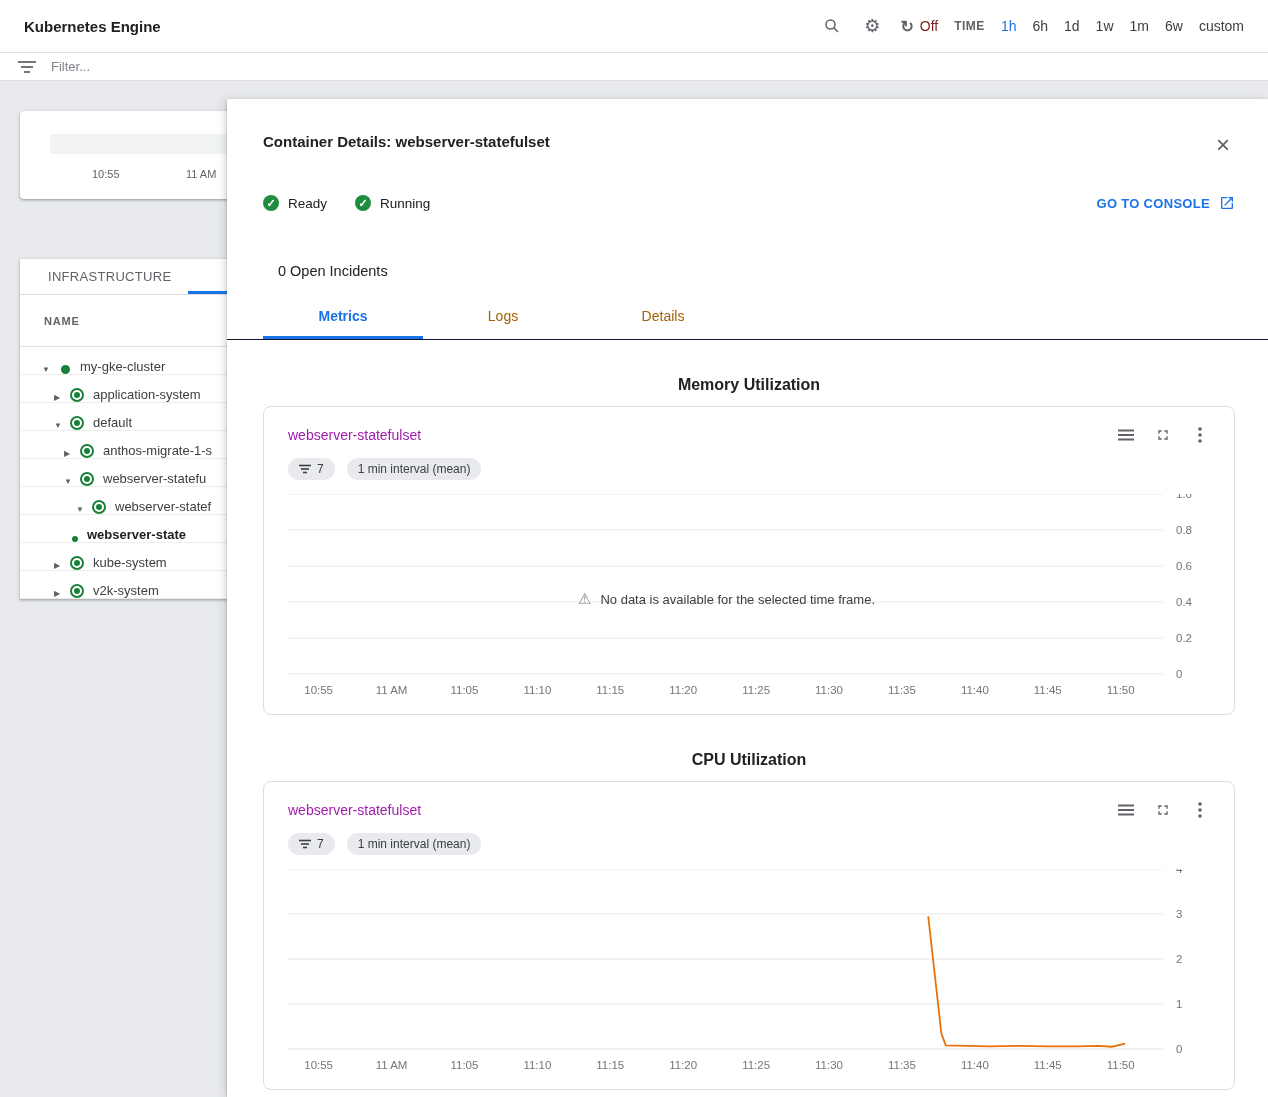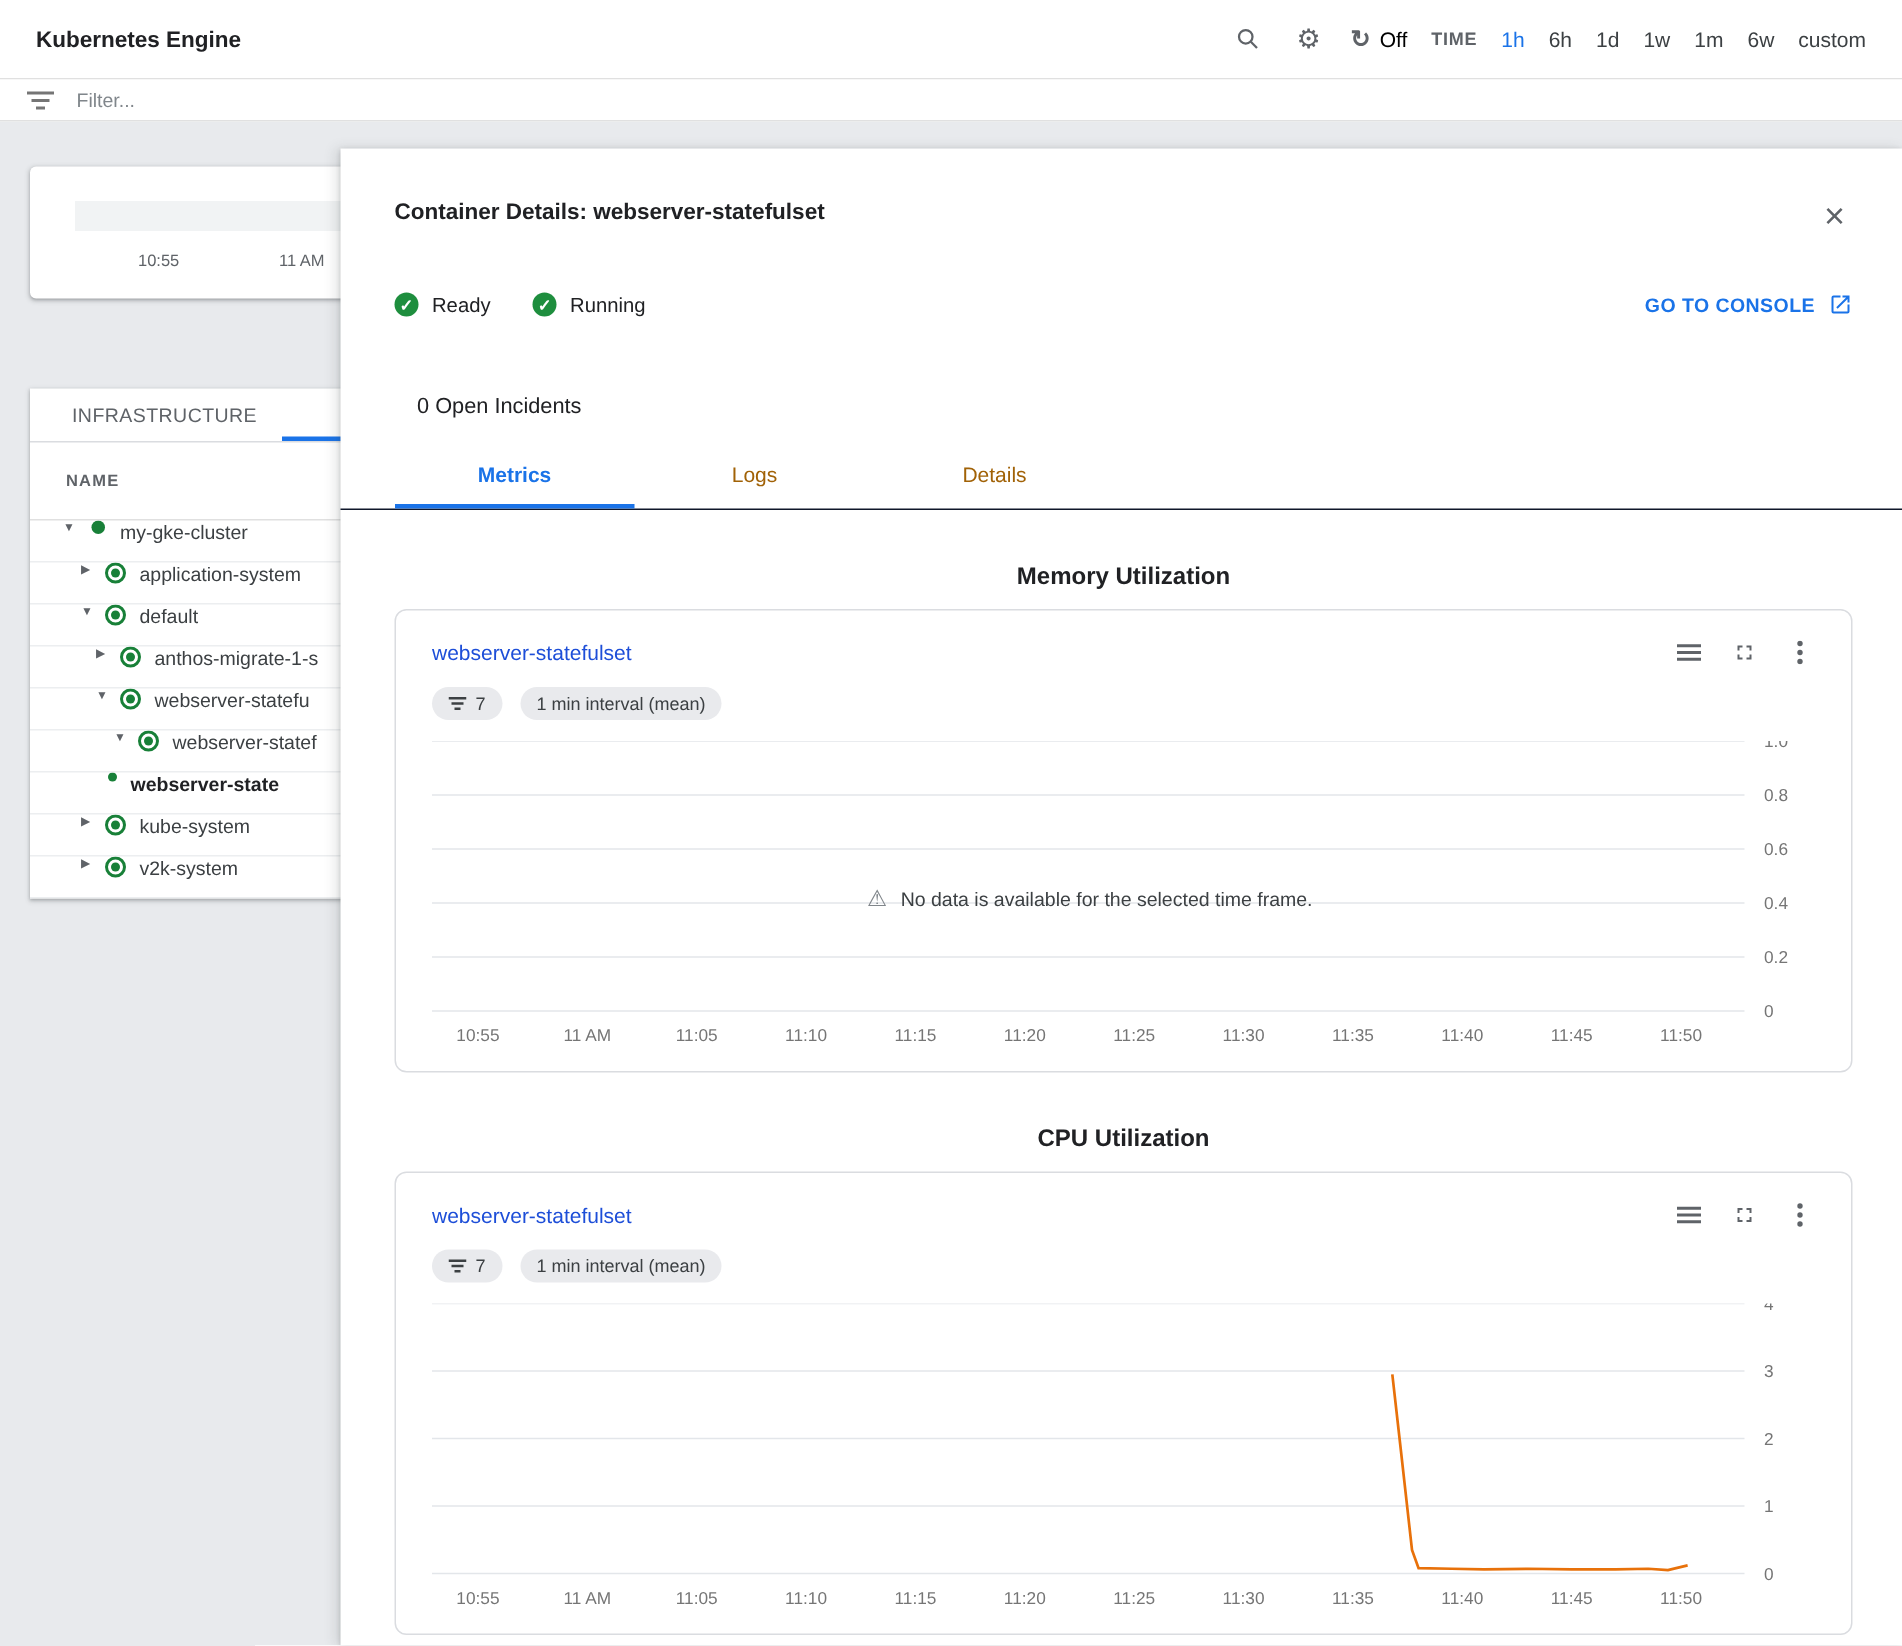--- a/index.html
+++ b/index.html
@@ -10,21 +10,21 @@
     font-size:13px;
   }
   
   .topbar { height:53px; background:#fff; border-bottom:1px solid #e0e0e0;
     display:flex; align-items:center; padding:0 24px; position:relative; z-index:30; }
   .app-title { font-size:15px; font-weight:bold; color:#202124; }
   .topbar-right { margin-left:auto; display:flex; align-items:center; gap:16px; }
   .icon-btn { width:24px; height:24px; display:flex; align-items:center; justify-content:center;
     color:#5f6368; cursor:pointer; }
   .gear-glyph::after { content:"\2699"; font-size:18px; color:#5f6368; }
-  .refresh-group { display:flex; align-items:center; gap:6px; color:#000000; font-size:14px; cursor:pointer; }
+  .refresh-group { display:flex; align-items:center; gap:6px; color:#7f1d1d; font-size:14px; cursor:pointer; }
   .refresh-glyph::after { content:"\21BB"; font-size:16px; color:#5f6368; font-weight:bold; }
   .time-label { font-size:12px; color:#5f6368; letter-spacing:.5px; font-weight:bold; }
   .range { font-size:14px; color:#3c4043; cursor:pointer; }
   .range.active { color:#1a73e8; }
   
   .filterbar { height:28px; border-bottom:1px solid #e0e0e0; background:#fff;
     display:flex; align-items:center; padding:0 15px; gap:12px; position:relative; z-index:30; }
   .filter-input { border:none; outline:none; font-size:13px; color:#3c4043; flex:1;
     font-family:"Liberation Sans",sans-serif; background:transparent; }
   .filter-input::placeholder { color:#80868b; }
@@ -37,21 +37,21 @@
   .mini-tick { position:absolute; top:57px; font-size:11px; color:#5f6368; }
   .mini-tick.t0 { left:72px; } .mini-tick.t1 { left:166px; }
   .tree-card { position:absolute; left:20px; top:178px; width:252px; background:#fff;
     box-shadow:0 1px 2px rgba(60,64,67,.3), 0 1px 3px 1px rgba(60,64,67,.15); }
   .tree-tabs { height:36px; border-bottom:1px solid #dadce0; display:flex; align-items:center;
     padding-left:28px; position:relative; }
   .tree-tab { font-size:13px; color:#5f6368; letter-spacing:.3px; cursor:pointer; }
   .tree-tab-underline { position:absolute; left:168px; right:0; bottom:0; height:3px; background:#1a73e8; }
   .name-header { height:52px; border-bottom:1px solid #e0e0e0; display:flex; align-items:center;
     padding-left:24px; font-size:11px; font-weight:bold; color:#5f6368; letter-spacing:.8px; }
-  .trow { height:28px; display:flex; align-items:flex-start; border-bottom:1px solid #eceef0;
+  .trow { height:28px; display:flex; align-items:flex-end; border-bottom:1px solid #eceef0;
     font-size:13px; color:#3c4043; white-space:nowrap; overflow:hidden; cursor:pointer; }
   .trow.lvl0 { padding-left:22px; } .trow.lvl1 { padding-left:34px; }
   .trow.lvl2 { padding-left:44px; } .trow.lvl3 { padding-left:56px; }
   .trow.lvl4 { padding-left:50px; }
   .trow.selected .tlabel { font-weight:bold; color:#202124; }
   .arrow { width:16px; flex:none; color:#5f6368; display:inline-flex; }
   .arrow.down::after { content:"\25BC"; font-size:8px; }
   .arrow.right::after { content:"\25B6"; font-size:8px; }
   .donut { box-sizing:border-box; width:14px; height:14px; border:2px solid #188038;
     border-radius:50%; background:#fff; position:relative; flex:none; margin-right:9px; }
@@ -77,21 +77,21 @@
     font-size:13px; font-weight:bold; letter-spacing:.3px; cursor:pointer; }
   .incidents { margin:52px 0 0 15px; font-size:14.5px; color:#202124; }
   .tabs { display:flex; margin:14px -33px 0 -36px; padding-left:36px; border-bottom:1px solid #0f172a; }
   .tab { width:160px; height:46px; display:flex; align-items:center; justify-content:center;
     font-size:14px; color:#a16207; cursor:pointer; }
   .tab.active { color:#1a73e8; box-shadow:inset 0 -3px 0 #1a73e8; font-weight:bold; }
   .section-heading { margin-top:36px; font-size:16px; color:#202124;text-align:center; }
   .section-heading + .chart-card { margin-top:12px; }
   .chart-card { border:1px solid #dadce0; border-radius:8px; padding:18px 24px 14px 24px; background:#fff; }
   .card-head { display:flex; align-items:center; }
-  .card-title { font-size:14px; color:#1d4ed8; }
+  .card-title { font-size:14px; color:#a21caf; }
   .card-icons { margin-left:auto; display:flex; align-items:center; gap:17px; }
   .card-icons .icon-btn { width:20px; height:20px; }
   .chip-row { display:flex; align-items:center; gap:12px; margin-top:13px; }
   .chip { height:22px; padding:0 11px; border-radius:12px; background:#e9eaed; color:#3c4043;
     font-size:12px; display:inline-flex; align-items:center; gap:6px; cursor:pointer; }
   .chart-wrap { position:relative; margin-top:14px; height:206px; }
   .chart-wrap svg text { fill:#757575; font-size:11.5px; font-family:"Liberation Sans",sans-serif; }
   .no-data { position:absolute; left:0; right:45px; top:96px; display:flex; align-items:center;
     justify-content:center; gap:9px; font-size:13px; color:#3c4043; }
   .warn-icon::after { content:"\26A0"; color:#80868b; font-size:15px; }

